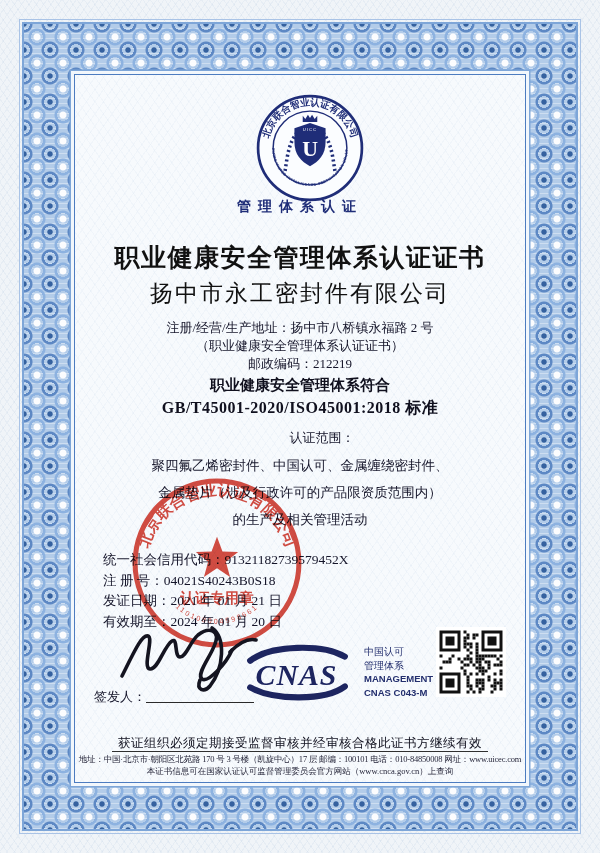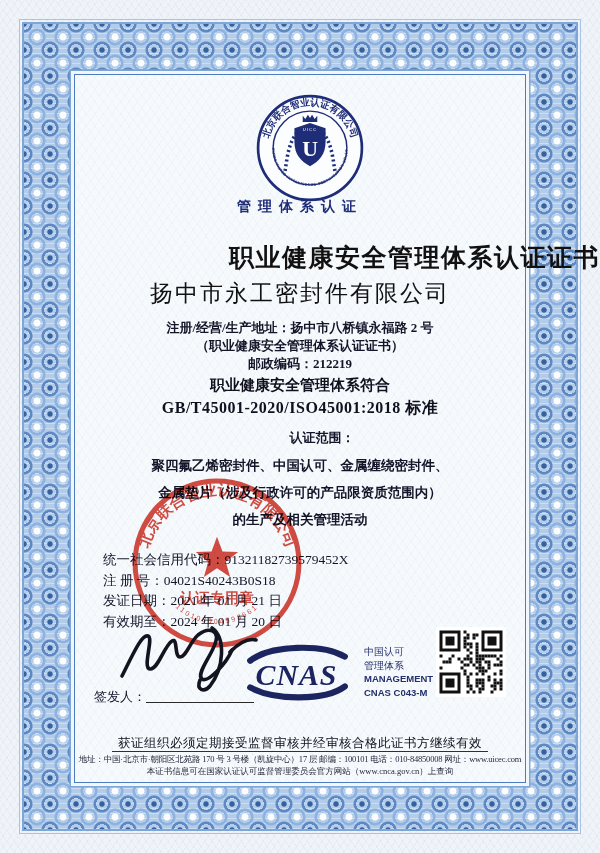--- a/index.html
+++ b/index.html
@@ -34,26 +34,26 @@
   .inner-panel{
     position:absolute;left:74px;top:74px;right:74px;bottom:70px;
     background-color:#f7fafd;
     background-image:
       repeating-linear-gradient(55deg, rgba(150,180,215,.07) 0 1px, transparent 1px 7px),
       repeating-linear-gradient(-55deg, rgba(150,180,215,.07) 0 1px, transparent 1px 7px);
     border:1.5px solid #4d7cc0;
     box-shadow:0 0 0 3px #f2f7fc, 0 0 0 4.5px #7ea6d8;
   }
   .abs{position:absolute;}
-  .ctr{left:0;right:0;text-align:center;font-weight:bold;}
+  .ctr{left:0;right:0;text-align:center;}
   .hei{font-family:"Liberation Sans", sans-serif;}
   .song{font-family:"Liberation Serif", serif;}
 
   .logo-caption{top:198px;font-size:14px;font-weight:bold;letter-spacing:7px;color:#1f2d78;}
-  .cert-title{top:241px;font-size:25px;font-weight:bold;letter-spacing:1.5px;color:#111;text-align:right;}
+  .cert-title{top:241px;font-size:25px;font-weight:bold;letter-spacing:1.5px;color:#111;}
   .company-name{top:278px;font-size:23px;font-weight:normal;letter-spacing:2px;color:#111;}
   .addr1{top:319px;font-size:13px;color:#15152a;}
   .addr2{top:337px;font-size:13px;color:#15152a;}
   .postal{top:355px;font-size:13px;color:#15152a;}
   .std1{top:376px;font-size:15px;font-weight:bold;color:#10101e;}
   .std2{top:398px;font-size:16px;font-weight:bold;color:#10101e;letter-spacing:.5px;}
   .scope-label{top:429px;font-size:13px;color:#15152a;padding-left:44px;}
   .scope1{top:457px;font-size:13.5px;color:#15152a;}
   .scope2{top:484px;font-size:13.5px;color:#15152a;}
   .scope3{top:511px;font-size:13.5px;color:#15152a;}

